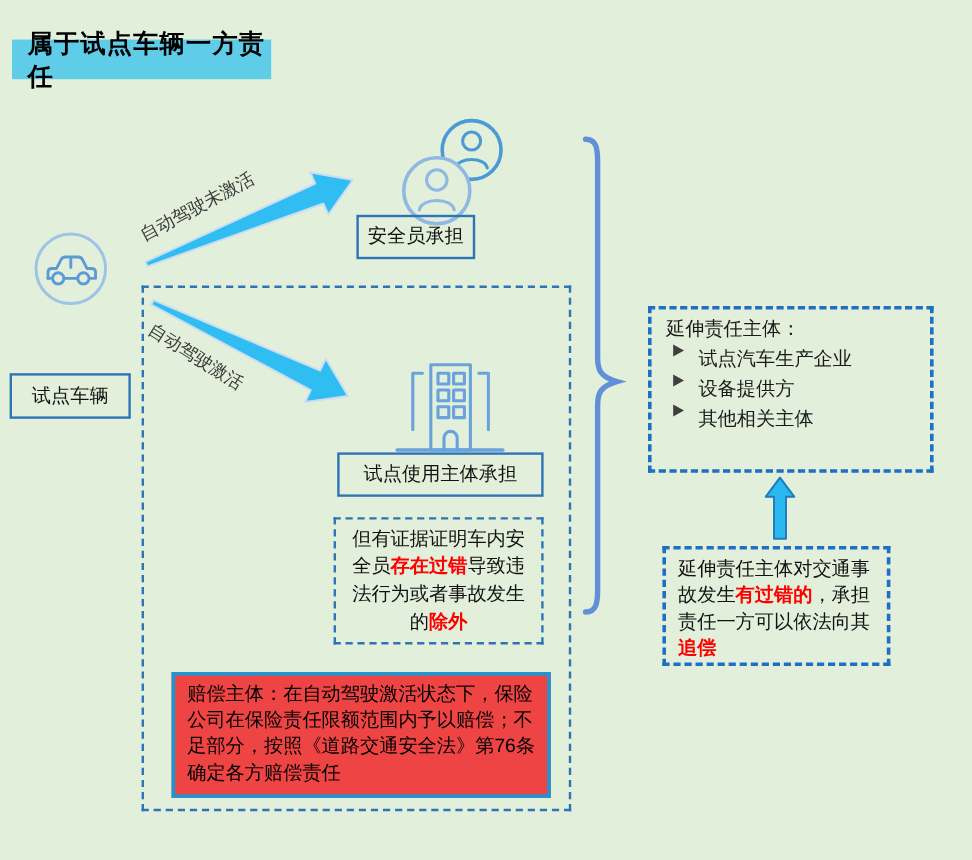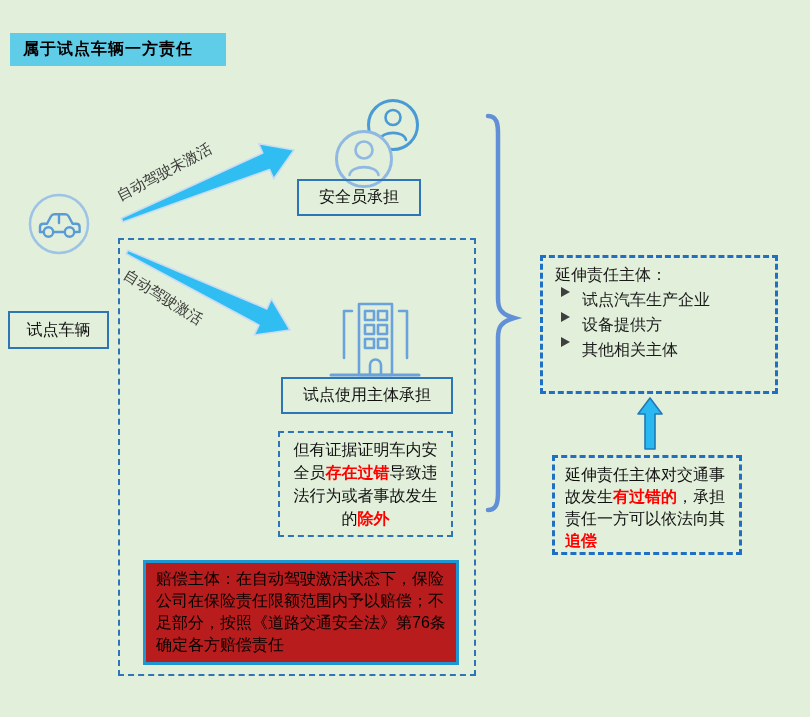--- a/index.html
+++ b/index.html
@@ -7,46 +7,46 @@
   #stage {
     position:relative; width:810px; height:717px;
     background:#e2efda; overflow:hidden;
     color:#1a1a1a; font-size:16px;
   }
   .abs { position:absolute; }
 
   .banner {
     left:10px; top:33px; width:216px; height:33px;
     background:#5fcce8; color:#000;
-    font-weight:bold; font-size:16px; letter-spacing:1px;
+    font-weight:bold; font-size:21px; letter-spacing:1px;
     display:flex; align-items:center; padding-left:13px;
   }
 
   .solid-box {
     border:2px solid #2e75b6; background:transparent;
     display:flex; align-items:center; justify-content:center;
     font-size:16px; color:#111;
   }
   .pv-box  { left:8px;   top:263px; width:101px; height:38px;margin-top:48px; }
-  .so-box  { left:297px; top:179px; width:124px; height:37px; }
+  .so-box  { left:297px; top:179px; width:99px; height:37px; }
   .pu-box  { left:281px; top:377px; width:172px; height:37px; }
 
   .big-dash {
     left:118px; top:238px; width:358px; height:438px;
     border:2px dashed #2e75b6;
   }
 
   .exc-box {
     left:278px; top:431px; width:175px; height:106px;
     border:2px dashed #2e75b6; padding:5px 10px;
     font-size:16px; line-height:23px; color:#111;text-align:center;
   }
   .comp-box {
     left:143px; top:560px; width:316px; height:105px;
-    background:#b91c1c; border:3px solid #1e96d2;
+    background:#ef4444; border:3px solid #1e96d2;
     padding:5px 10px; font-size:16px; line-height:22px; color:#000;
   }
   .ext-box {
     left:540px; top:255px; width:238px; height:139px;
     border:3px dashed #1f6fc4; padding:4px 12px;
     font-size:16px; line-height:25px; color:#1a1a1a;
   }
   .rec-box {
     left:552px; top:455px; width:190px; height:100px;
     border:3px dashed #1f6fc4; padding:6px 10px;

